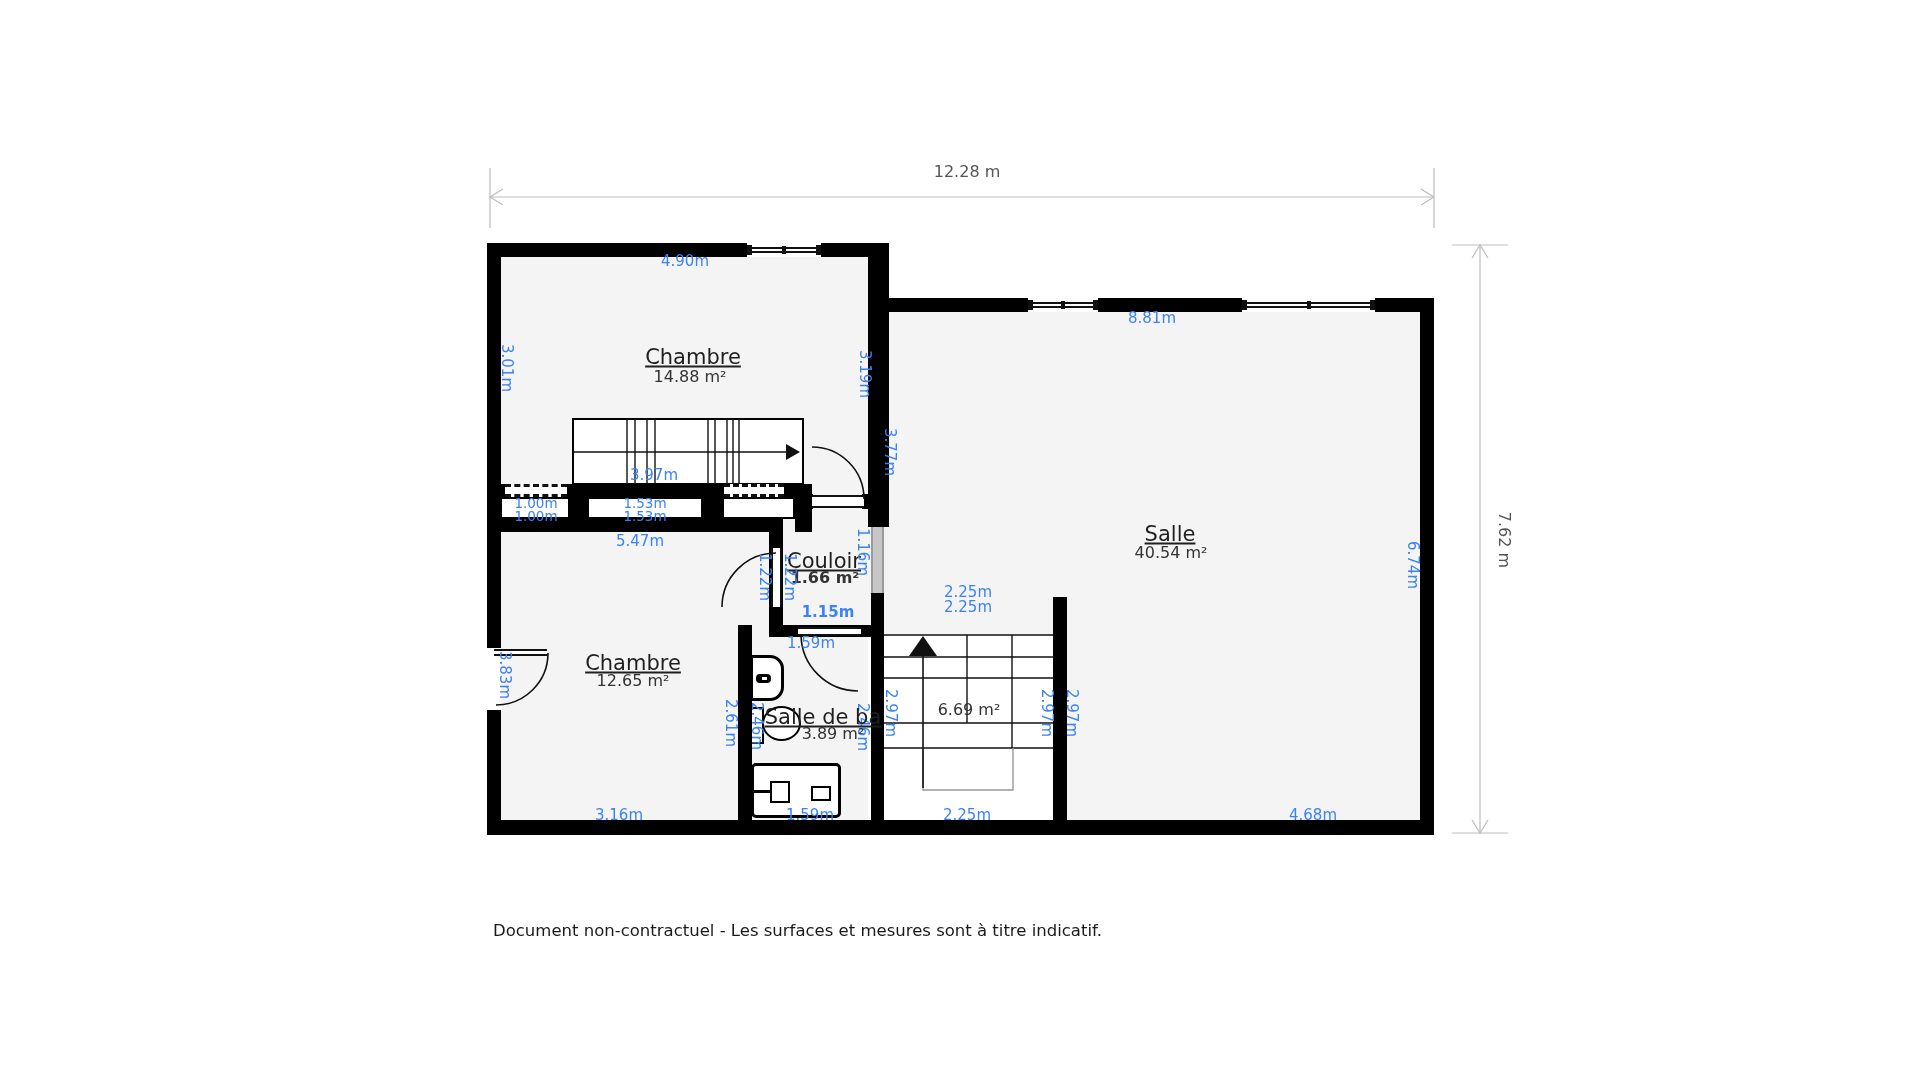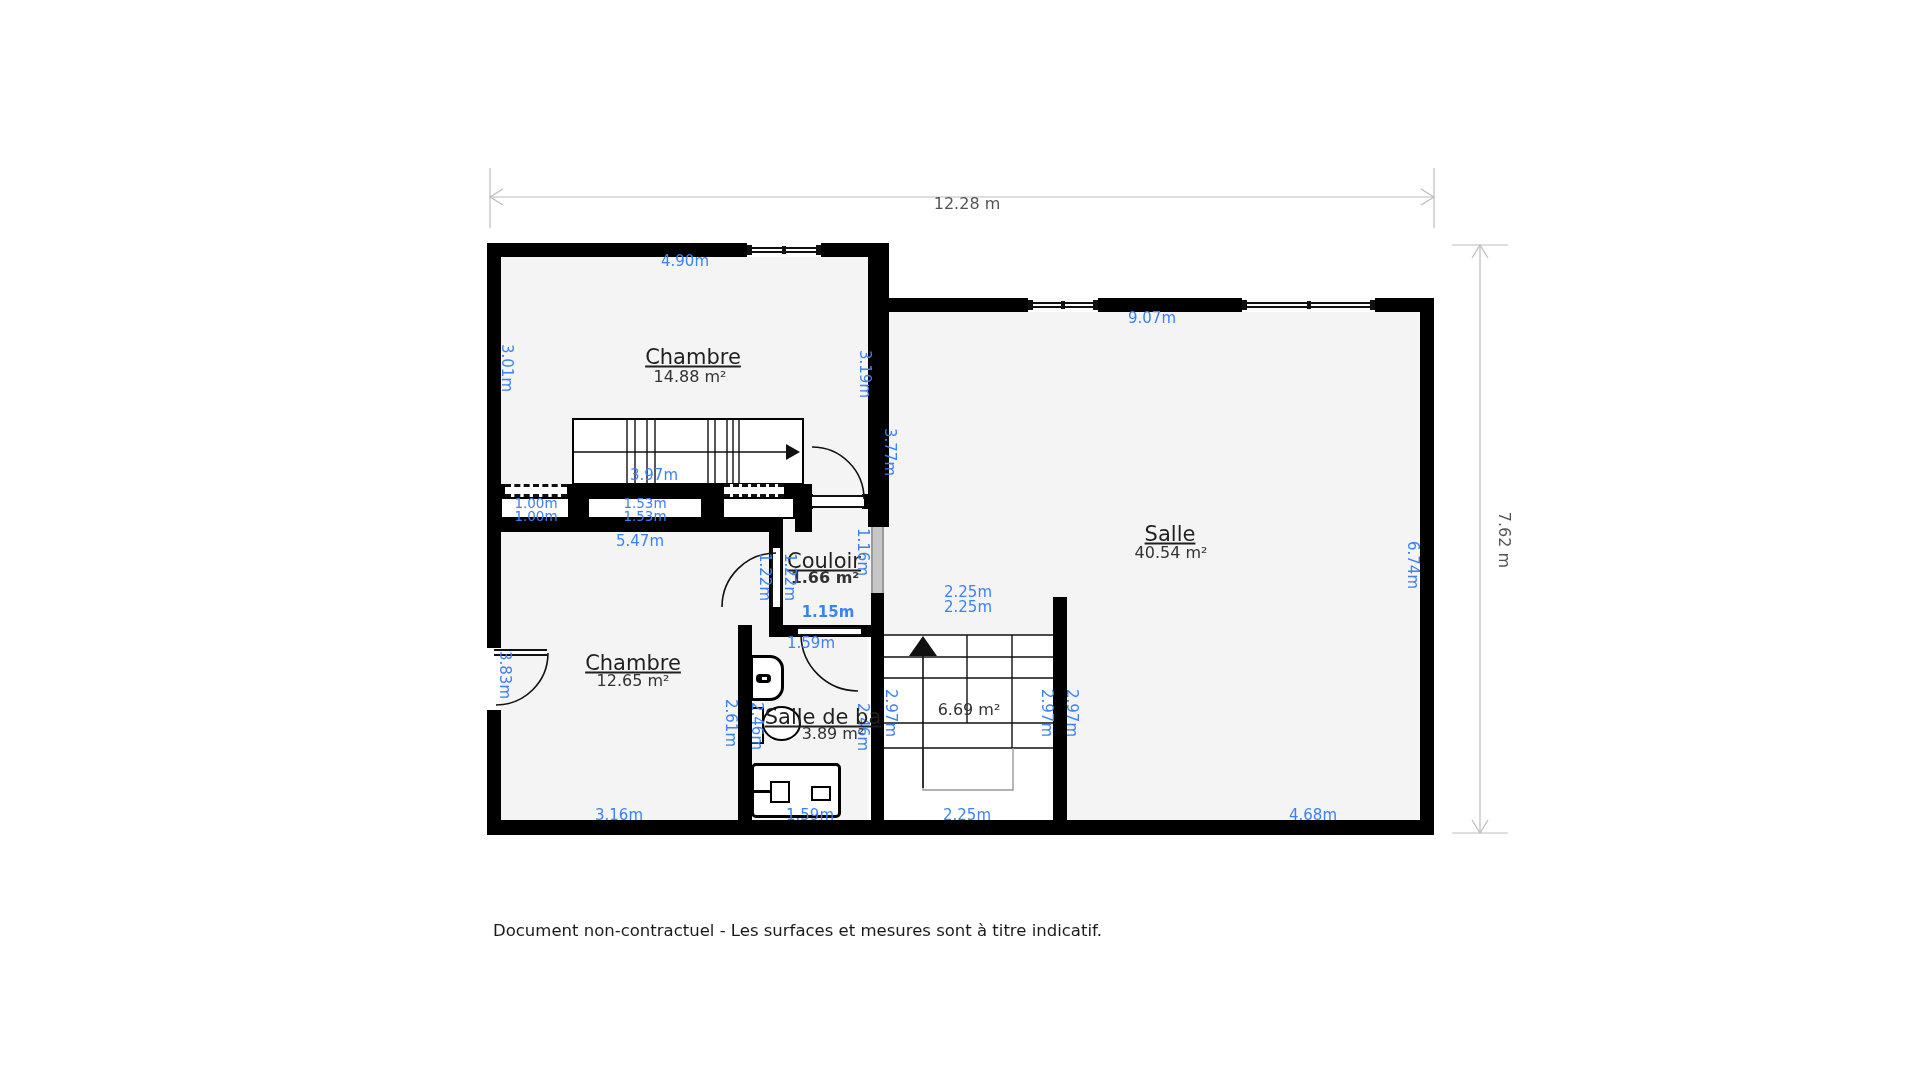--- a/index.html
+++ b/index.html
@@ -153,38 +153,38 @@
 
   <g stroke="#bdbdbd" stroke-width="1.2" fill="none">
     <line x1="1480" y1="245" x2="1480" y2="833"></line>
     <line x1="1452" y1="245" x2="1508" y2="245"></line>
     <line x1="1452" y1="833" x2="1508" y2="833"></line>
     <polyline points="1472,258 1480,245 1488,258"></polyline>
     <polyline points="1472,820 1480,833 1488,820"></polyline>
   </g>
 </svg>
 
-<div class="lbl" style="left:967px;top:172px;color:#555;font-size:16px;margin-top:32px;">12.28 m</div>
+<div class="lbl" style="left:967px;top:172px;color:#555;font-size:16px;">12.28 m</div>
 <div class="lbl v" style="left:1504px;top:540px;color:#555;font-size:16px;">7.62 m</div>
 
 <div class="lbl room-name" style="left:693px;top:357px;">Chambre</div>
 <div class="lbl room-area" style="left:690px;top:377px;">14.88 m²</div>
 <div class="lbl" style="left:685px;top:261px;">4.90m</div>
 <div class="lbl v" style="left:506px;top:368px;">3.01m</div>
 <div class="lbl v" style="left:864px;top:374px;">3.19m</div>
 <div class="lbl" style="left:654px;top:475px;">3.97m</div>
 
 <div class="lbl small" style="left:536px;top:504px;">1.00m</div>
 <div class="lbl small" style="left:536px;top:517px;">1.00m</div>
 <div class="lbl small" style="left:645px;top:504px;">1.53m</div>
 <div class="lbl small" style="left:645px;top:517px;">1.53m</div>
 
 <div class="lbl room-name" style="left:1170px;top:534px;">Salle</div>
 <div class="lbl room-area" style="left:1171px;top:553px;">40.54 m²</div>
-<div class="lbl" style="left:1152px;top:318px;">9.07m</div>
+<div class="lbl" style="left:1152px;top:318px;">8.81m</div>
 <div class="lbl v" style="left:889px;top:452px;">3.77m</div>
 <div class="lbl v" style="left:1412px;top:565px;">6.74m</div>
 <div class="lbl" style="left:1313px;top:815px;">4.68m</div>
 
 <div class="lbl" style="left:640px;top:541px;">5.47m</div>
 <div class="lbl room-name" style="left:633px;top:663px;">Chambre</div>
 <div class="lbl room-area" style="left:633px;top:681px;">12.65 m²</div>
 <div class="lbl v" style="left:504px;top:675px;">3.83m</div>
 <div class="lbl" style="left:619px;top:815px;">3.16m</div>
 

